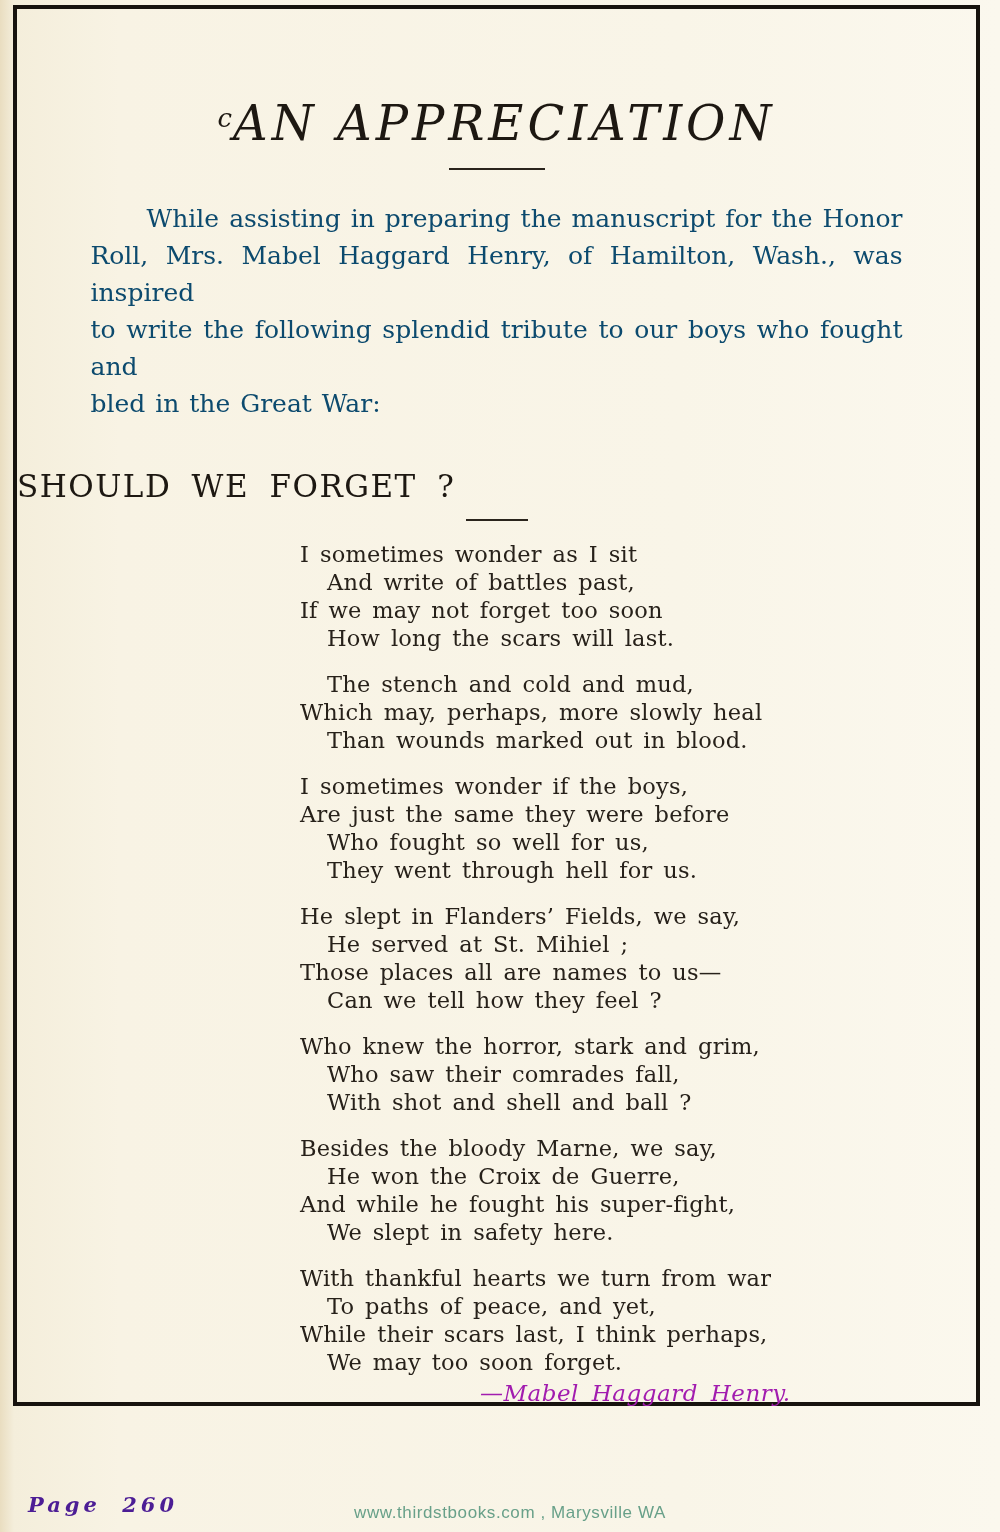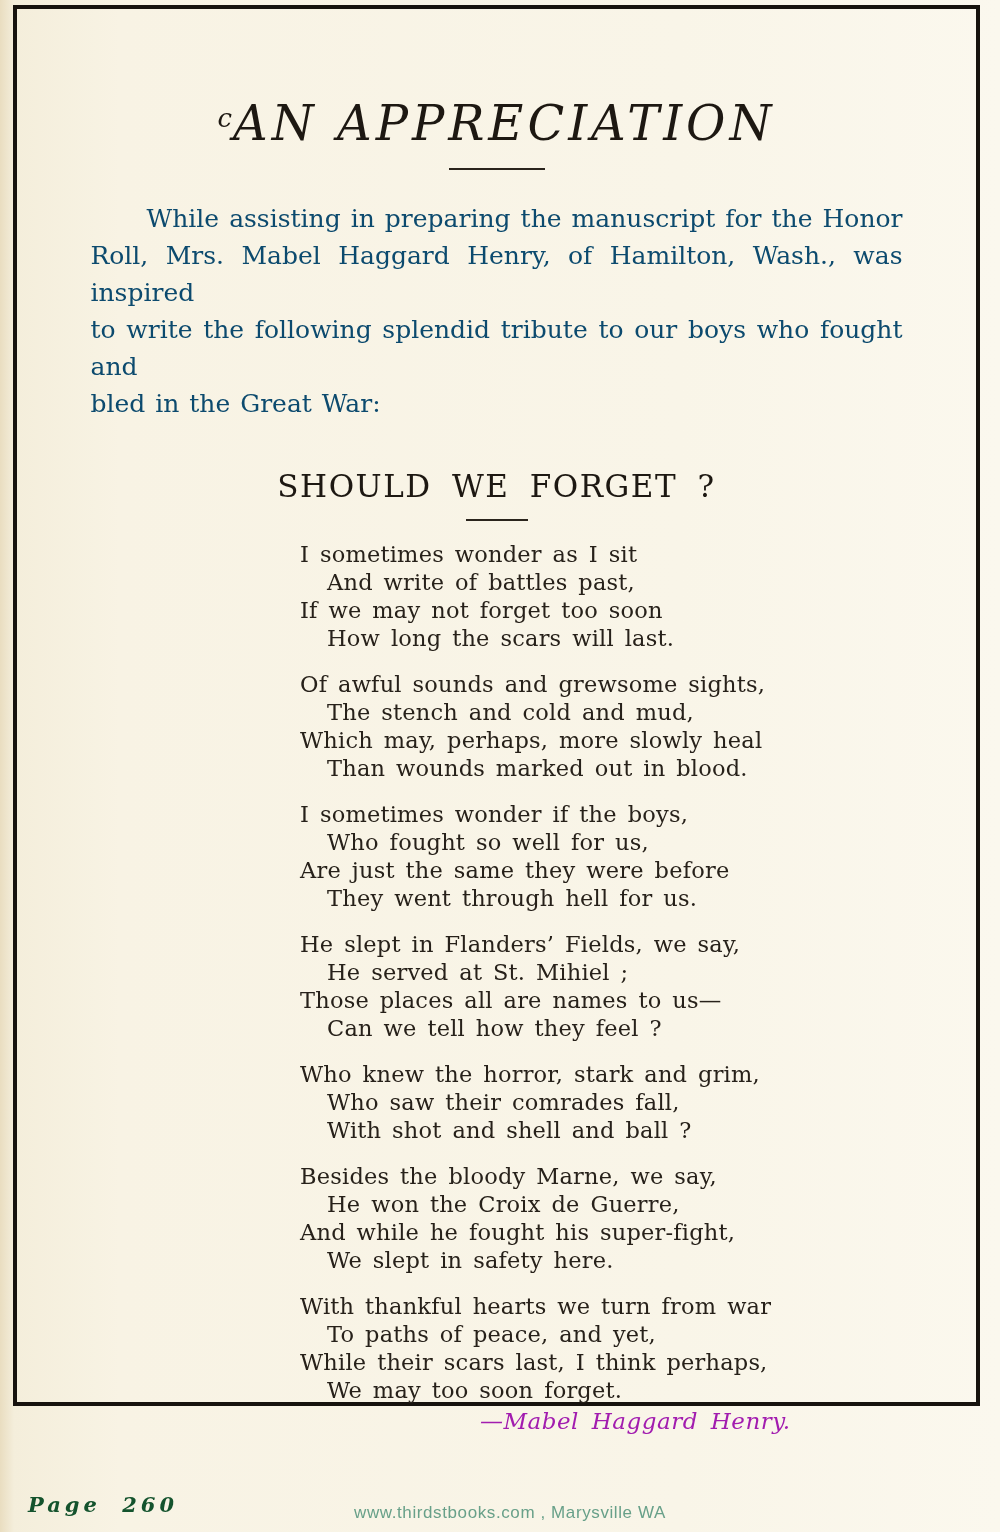--- a/index.html
+++ b/index.html
@@ -44,21 +44,20 @@
     width: 812px;
     font-size: 25px;
     line-height: 37px;
     color: #0c4a6e;
   }
   .intro-line { text-align: justify; text-align-last: justify; word-spacing: 2px; }
   .intro-line.first { text-indent: 56px; }
   .intro-line.last  { text-align-last: left; }
   .poem-title {
     margin: 46px 0 0 0;
-    text-align: center;
     font-size: 31px;
     font-weight: normal;
     letter-spacing: 1.5px;
     word-spacing: 9px;
     color: #1d1812;
   }
   .poem {
     margin: 19px 12px 0 283px;
     font-size: 22.5px;
     line-height: 28px;
@@ -77,21 +76,21 @@
   }
   .pagenum {
     position: absolute;
     left: 28px;
     top: 1492px;
     font-style: italic;
     font-weight: bold;
     font-size: 21px;
     letter-spacing: 4px;
     word-spacing: 10px;
-    color: #14532d;
+    color: #4c1d95;
   }
   .watermark {
     position: absolute;
     left: 0;
     right: 0;
     top: 1503px;
     padding-left: 20px;
     text-align: center;
     font-family: "Liberation Sans", sans-serif;
     font-size: 17px;
@@ -117,29 +116,28 @@
   <div class="rule rule-poem"></div>
 
   <div class="poem" id="poem">
       <div class="stanza">
         <div class="line">I sometimes wonder as I sit</div>
         <div class="line indent">And write of battles past,</div>
         <div class="line">If we may not forget too soon</div>
         <div class="line indent">How long the scars will last.</div>
       </div>
       <div class="stanza">
-        <div class="line">Of awful sounds and grewsome sights,</div>
         <div class="line indent">The stench and cold and mud,</div>
         <div class="line">Which may, perhaps, more slowly heal</div>
         <div class="line indent">Than wounds marked out in blood.</div>
       </div>
       <div class="stanza">
         <div class="line">I sometimes wonder if the boys,</div>
+        <div class="line">Are just the same they were before</div>
         <div class="line indent">Who fought so well for us,</div>
-        <div class="line">Are just the same they were before</div>
         <div class="line indent">They went through hell for us.</div>
       </div>
       <div class="stanza">
         <div class="line">He slept in Flanders’ Fields, we say,</div>
         <div class="line indent">He served at St. Mihiel ;</div>
         <div class="line">Those places all are names to us—</div>
         <div class="line indent">Can we tell how they feel ?</div>
       </div>
       <div class="stanza">
         <div class="line">Who knew the horror, stark and grim,</div>

